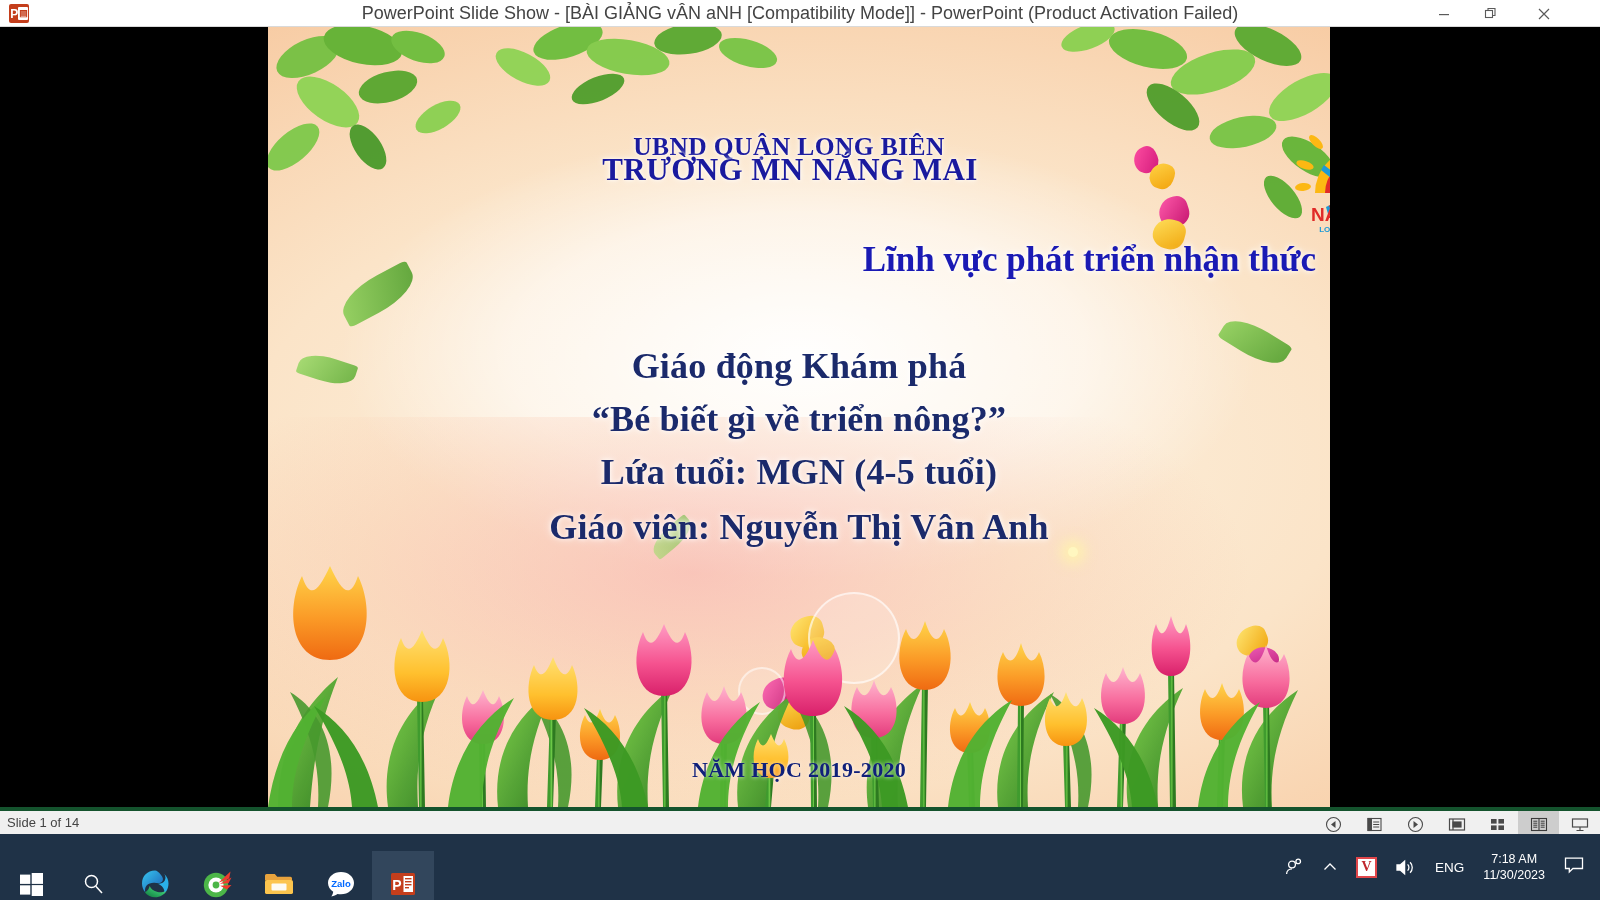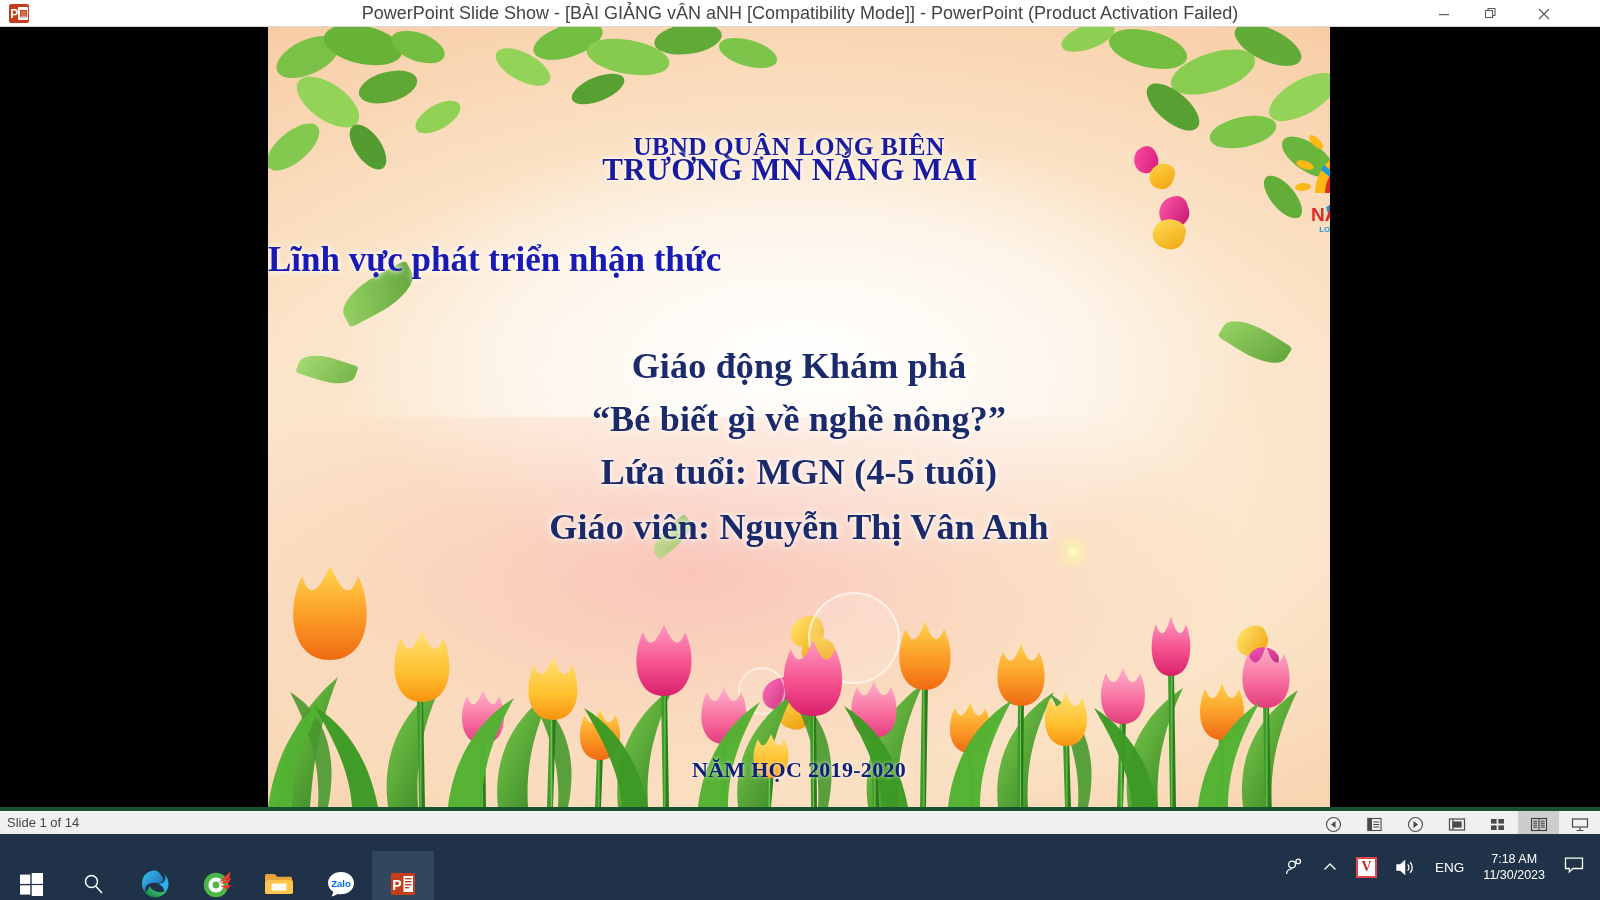--- a/index.html
+++ b/index.html
@@ -76,23 +76,23 @@
   #slide-text{ position:absolute; left:0; top:0; width:100%; height:100%; }
   .hdr-line{
     position:absolute; width:100%; text-align:center;
     font-family:"Liberation Serif", serif; font-weight:bold;
     color:#1a1a9e; letter-spacing:.4px;
     text-shadow:0 0 3px rgba(255,255,255,.95), 0 0 7px rgba(255,255,255,.8);
   }
   #hdr1{ top:105px; font-size:25.5px; padding-right:20px;}
   #hdr2{ top:125px; font-size:31px; padding-right:18px;}
   #title-main{
-    position:absolute; top:213px; width:100%; text-align:left;
+    position:absolute; top:213px; width:100%; text-align:right;
     font-family:"Liberation Serif", serif; font-weight:bold; font-size:35px;
-    color:#1a1ab4; padding-right:6px;
+    color:#1a1ab4; padding-right:14px;
     text-shadow:0 0 4px rgba(255,255,255,.95), 0 0 9px rgba(255,255,255,.85);
   }
   .body-line{
     position:absolute; width:100%; text-align:center;
     font-family:"Liberation Serif", serif; font-weight:bold; font-size:36px;
     color:#1b2a6b; letter-spacing:.2px;
     text-shadow:0 0 4px rgba(255,255,255,.9), 0 0 10px rgba(255,255,255,.7);
   }
   #body1{ top:318px; }
   #body2{ top:371px; }
@@ -404,21 +404,21 @@
         <text x="69" y="106" text-anchor="middle" font-family="Liberation Sans, sans-serif" font-size="19" font-weight="bold" fill="#e02b28">NẮNG MAI</text>
         <text x="69" y="117" text-anchor="middle" font-family="Liberation Sans, sans-serif" font-size="8" font-weight="bold" fill="#1d9ad6">LONG BIÊN - HÀ NỘI</text>
       </svg>
     </div>
 
     <div id="slide-text">
       <div class="hdr-line" id="hdr1">UBND QUẬN LONG BIÊN</div>
       <div class="hdr-line" id="hdr2">TRƯỜNG MN NẮNG MAI</div>
       <div id="title-main">Lĩnh vực phát triển nhận thức</div>
       <div class="body-line" id="body1">Giáo động Khám phá</div>
-      <div class="body-line" id="body2">“Bé biết gì về nghề nông?”</div>
+      <div class="body-line" id="body2">“Bé biết gì về triển nông?”</div>
       <div class="body-line" id="body3">Lứa tuổi: MGN (4-5 tuổi)</div>
       <div class="body-line" id="body4">Giáo viên: Nguyễn Thị Vân Anh</div>
       <div id="footer-line">NĂM HỌC 2019-2020</div>
     </div>
 
   </div>
 </div>
 
 <div id="statusbar">
   <div id="slide-indicator">Slide 1 of 14</div>

